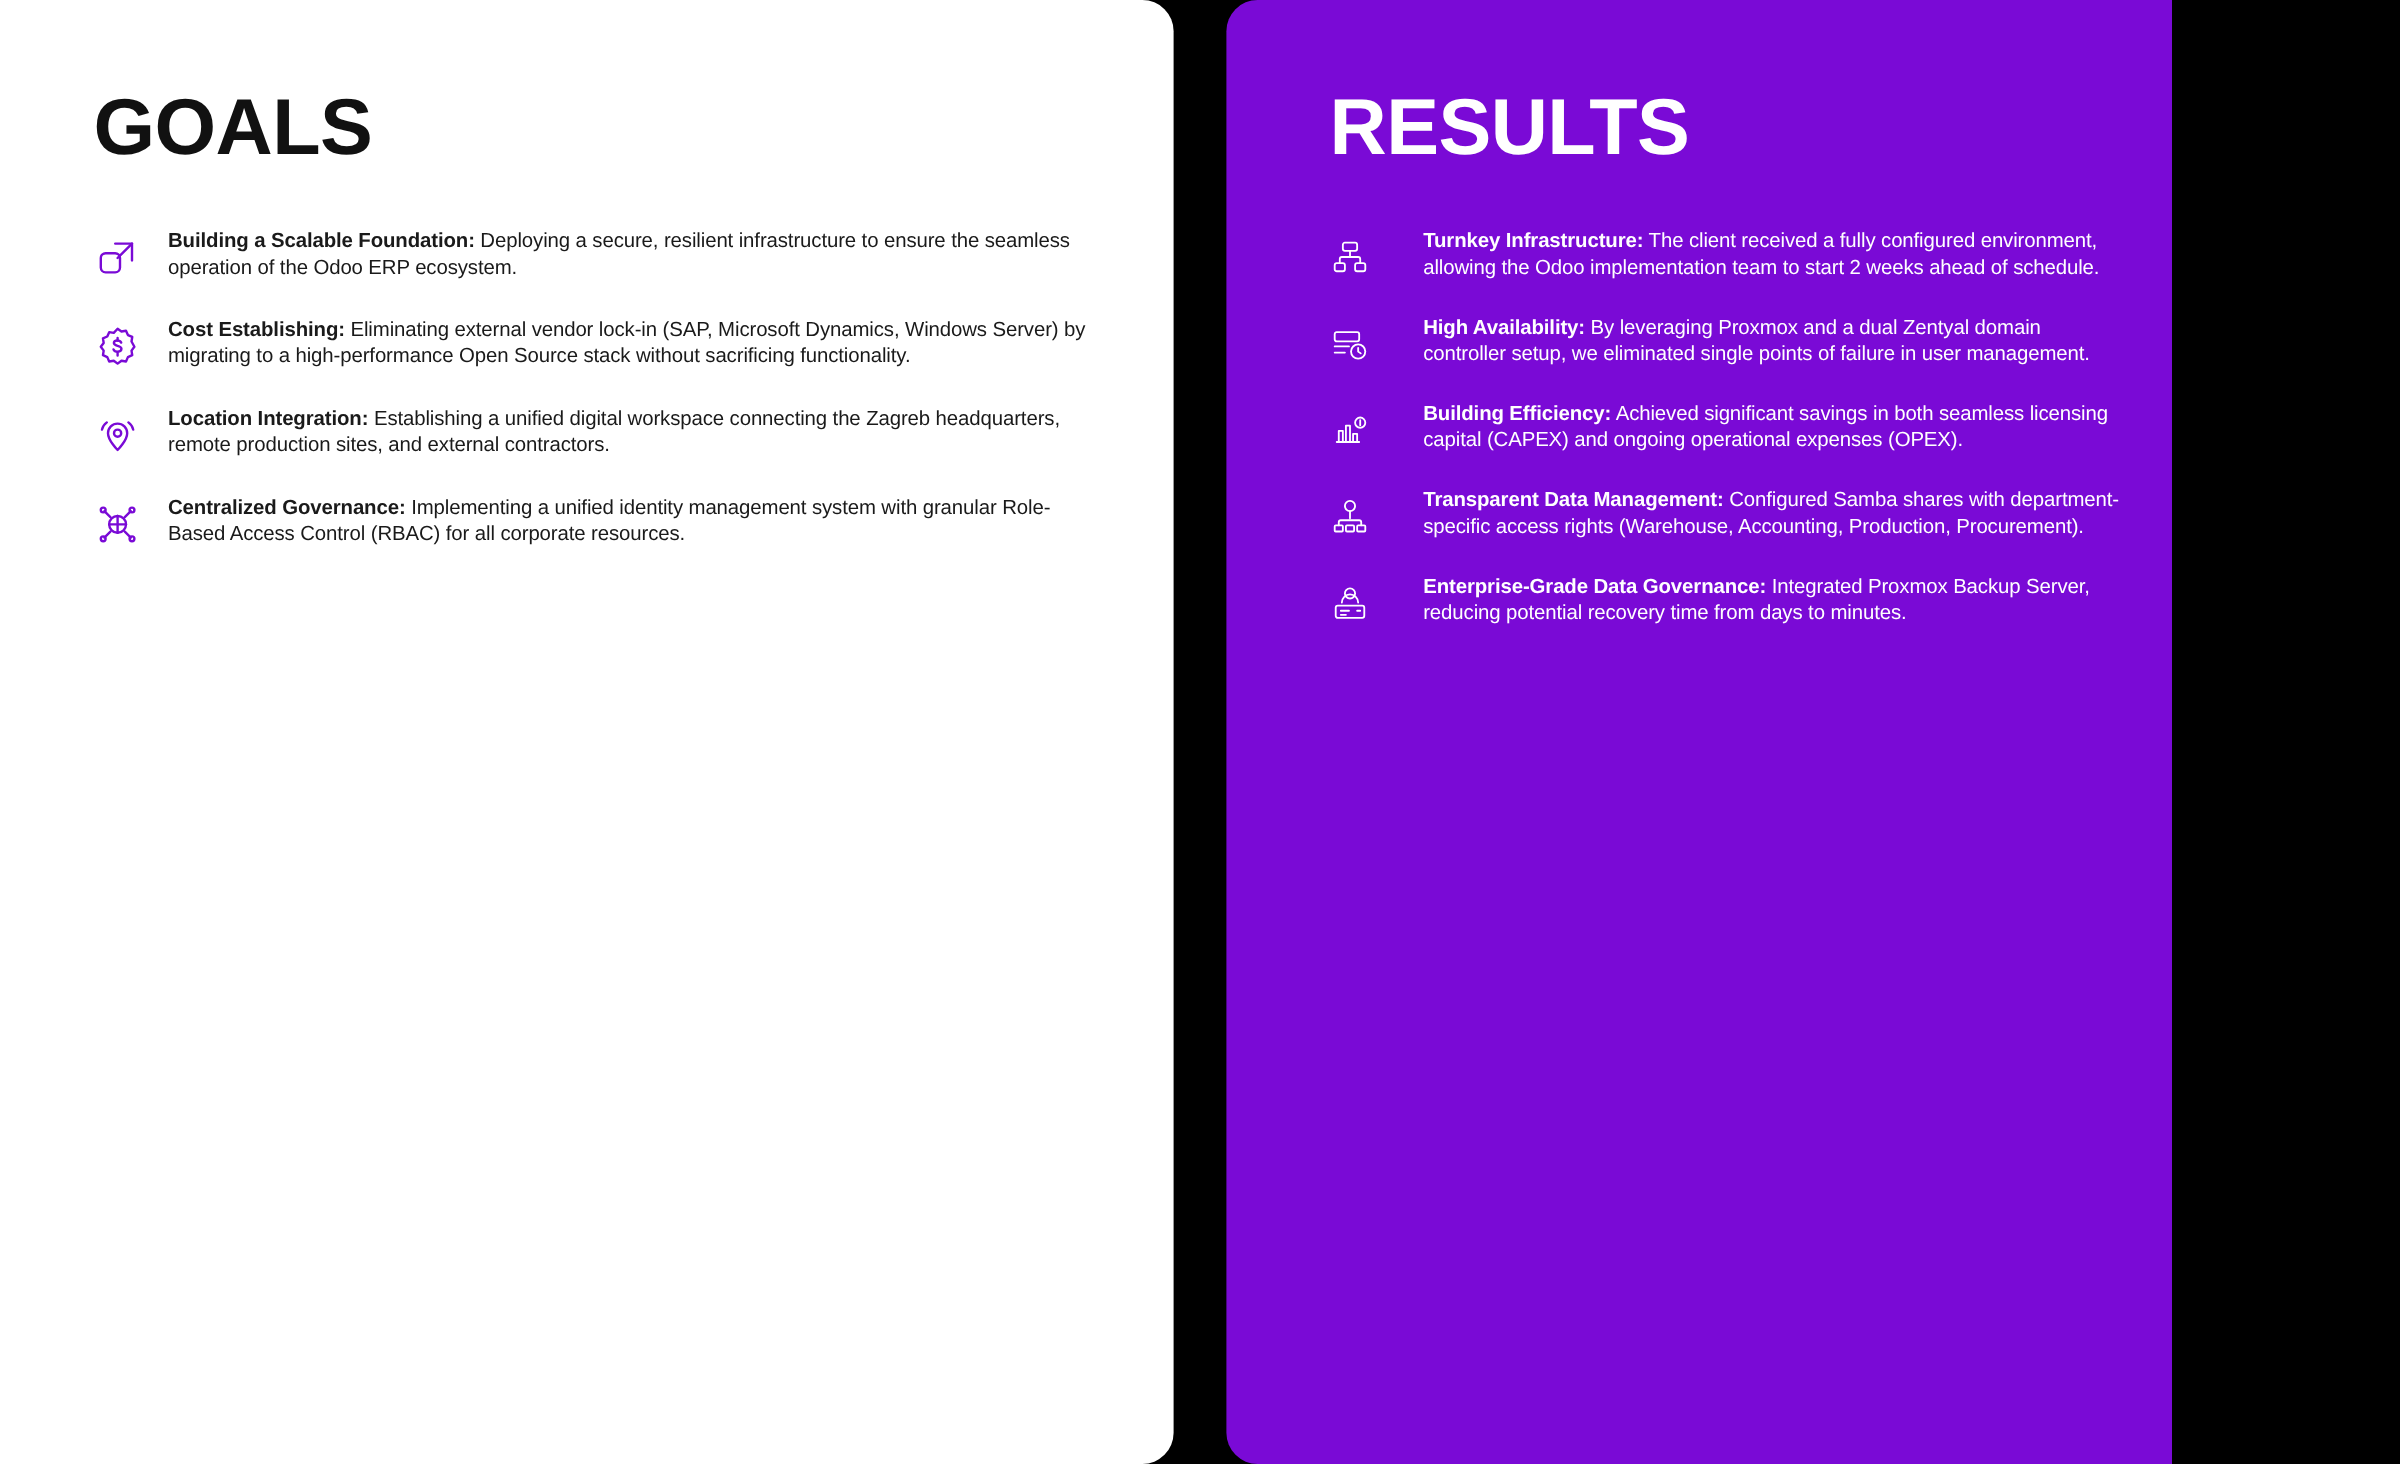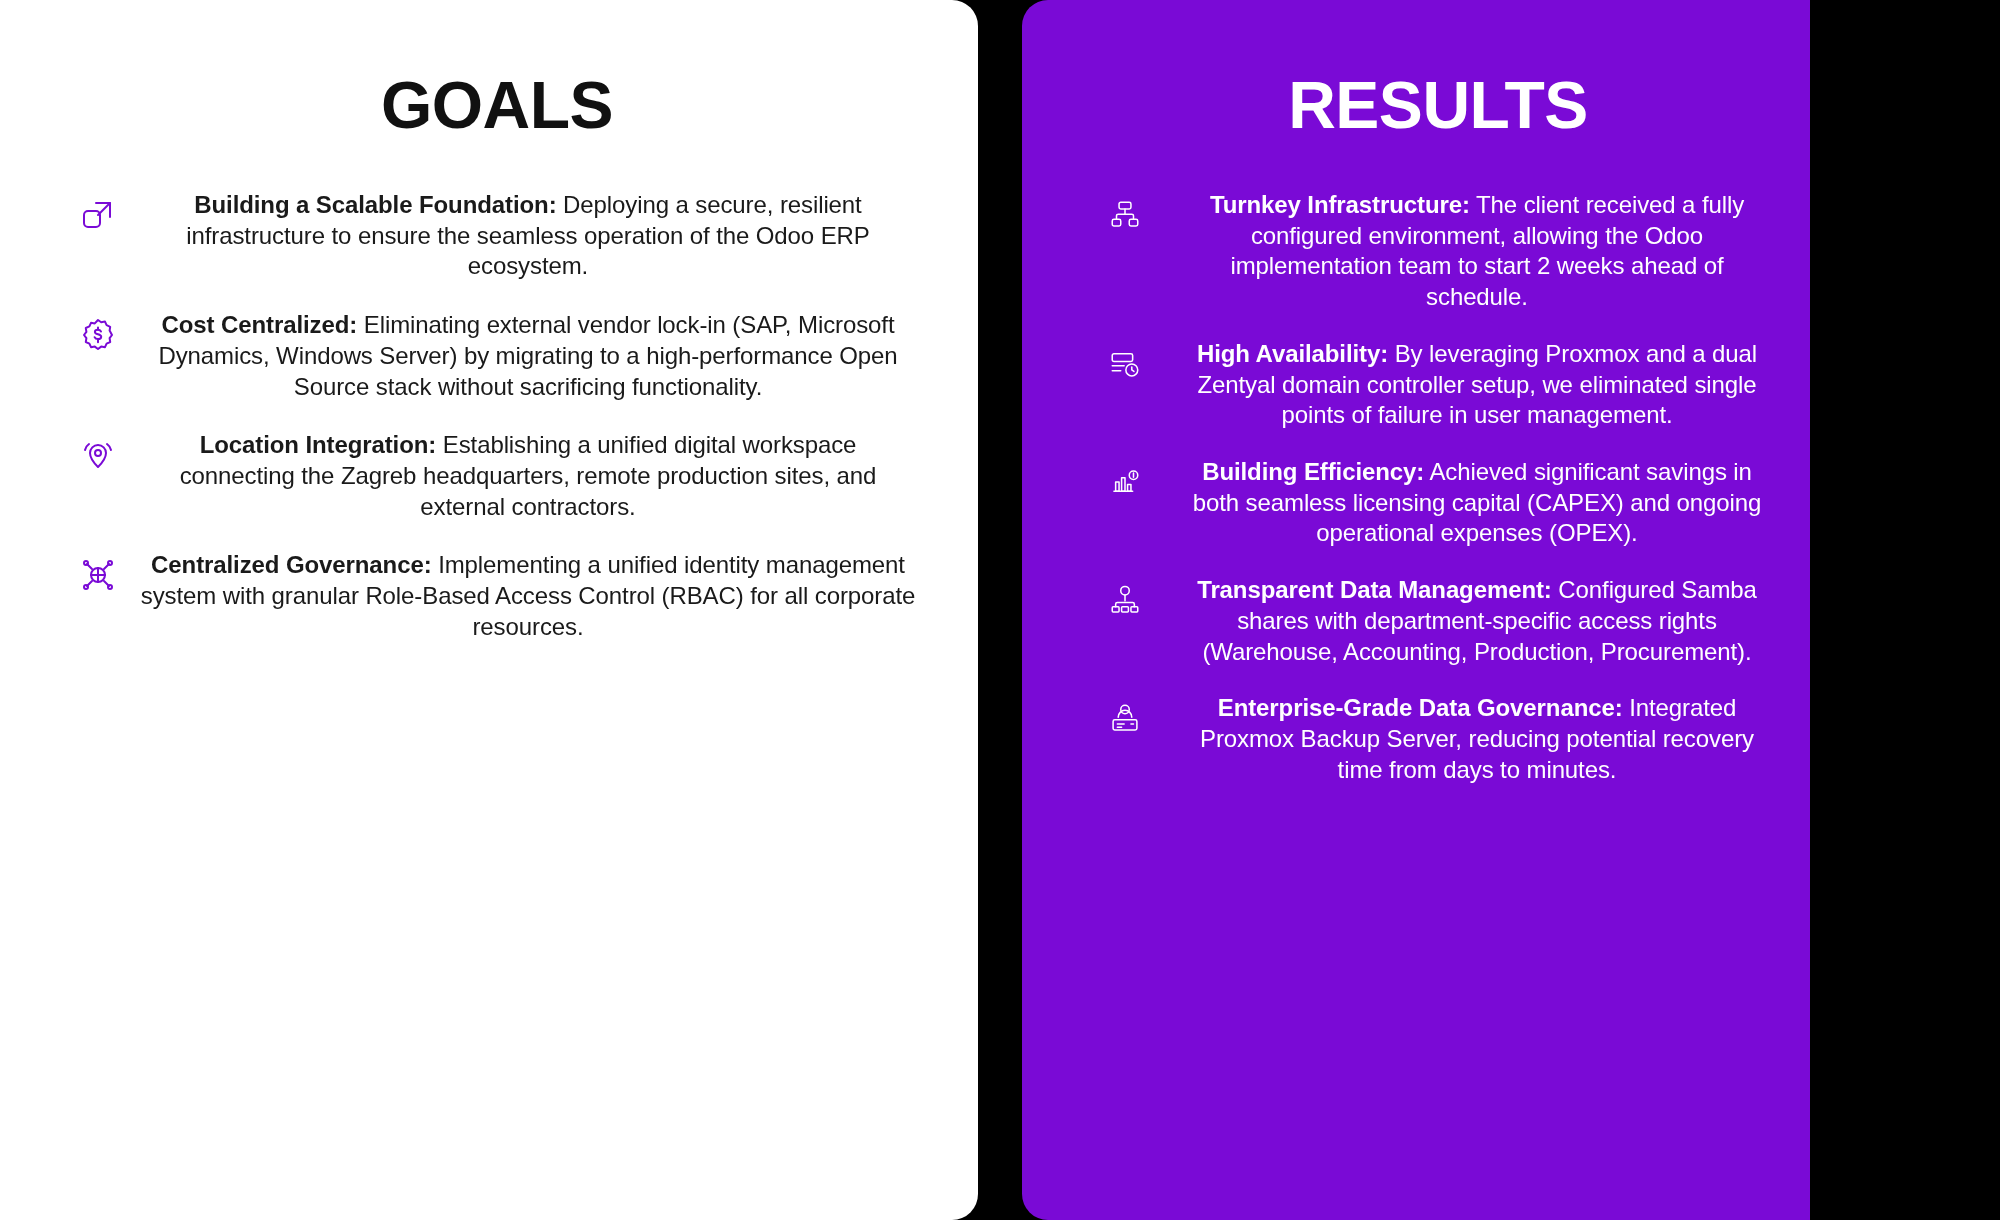--- a/index.html
+++ b/index.html
@@ -34,21 +34,20 @@
     background: #000000;
   }
   .panel-right {
     width: 788px;
     background: #7a0ad6;
     border-top-left-radius: 26px;
     border-bottom-left-radius: 26px;
   }
   .inner {
     padding: 72px 62px 40px 78px;
-    text-align: center;
   }
   .panel-right .inner {
     padding-left: 86px;
     padding-right: 42px;
   }
   h1.title {
     font-size: 66px;
     line-height: 1.0;
     font-weight: bold;
     letter-spacing: -0.5px;
@@ -67,21 +66,21 @@
     flex: 0 0 62px;
     width: 62px;
     height: 46px;
     display: flex;
     align-items: center;
     justify-content: flex-start;
     padding-top: 4px;
   }
   .icon-wrap svg { display: block; }
   .item-text {
-    font-size: 24px;
+    font-size: 17px;
     line-height: 1.28;
     letter-spacing: -0.1px;
   }
   .panel-left .item-text { color: #1a1a1a; }
   .panel-right .item-text { color: #ffffff; margin-left: 16px; }
   .item-text b { font-weight: bold; }
   .panel-right li.item { margin-bottom: 26px; }
 </style>
 </head>
 <body>
@@ -108,21 +107,21 @@
 
         <li class="item">
           <span class="icon-wrap">
             <svg width="40" height="40" viewBox="0 0 40 40" fill="none" stroke="#7a0ad6" stroke-width="2" stroke-linecap="round" stroke-linejoin="round">
               <path d="M20 5l3.2 2.2 3.8-.6 1.6 3.6 3.6 1.6-.6 3.8L34 20l-2.4 3.2.6 3.8-3.6 1.6-1.6 3.6-3.8-.6L20 34l-3.2-2.4-3.8.6-1.6-3.6-3.6-1.6.6-3.8L6 20l2.4-3.2-.6-3.8 3.6-1.6 1.6-3.6 3.8.6z"></path>
               <path d="M23 16.5c-.6-1.2-1.8-1.8-3.2-1.8-1.7 0-2.9.9-2.9 2.2 0 3 6.3 1.6 6.3 4.8 0 1.4-1.3 2.4-3.2 2.4-1.6 0-2.9-.7-3.4-1.9"></path>
               <path d="M20 12.6v2.1M20 25.1v2.2"></path>
             </svg>
           </span>
           <span class="item-text">
-            <b>Cost Centralized:</b><span> Eliminating external vendor lock-in (SAP, Microsoft Dynamics, Windows Server) by migrating to a high-performance Open Source stack without sacrificing functionality.</span>
+            <b>Cost Establishing:</b><span> Eliminating external vendor lock-in (SAP, Microsoft Dynamics, Windows Server) by migrating to a high-performance Open Source stack without sacrificing functionality.</span>
           </span>
         </li>
 
         <li class="item">
           <span class="icon-wrap">
             <svg width="40" height="40" viewBox="0 0 40 40" fill="none" stroke="#7a0ad6" stroke-width="2" stroke-linecap="round" stroke-linejoin="round">
               <path d="M28 18c0 6-8 14-8 14s-8-8-8-14a8 8 0 1 1 16 0z"></path>
               <circle cx="20" cy="18" r="3"></circle>
               <path d="M29 9c2.2 1.6 3.6 3.6 4 6M11 9C8.8 10.6 7.4 12.6 7 15"></path>
             </svg>

